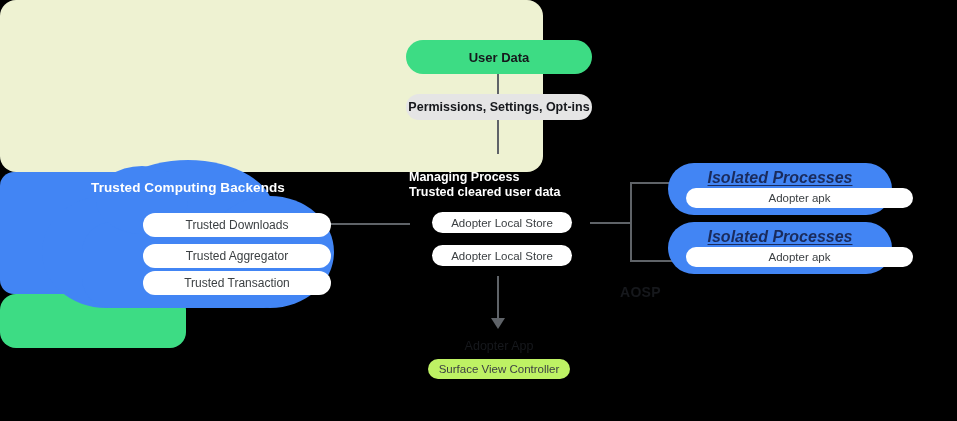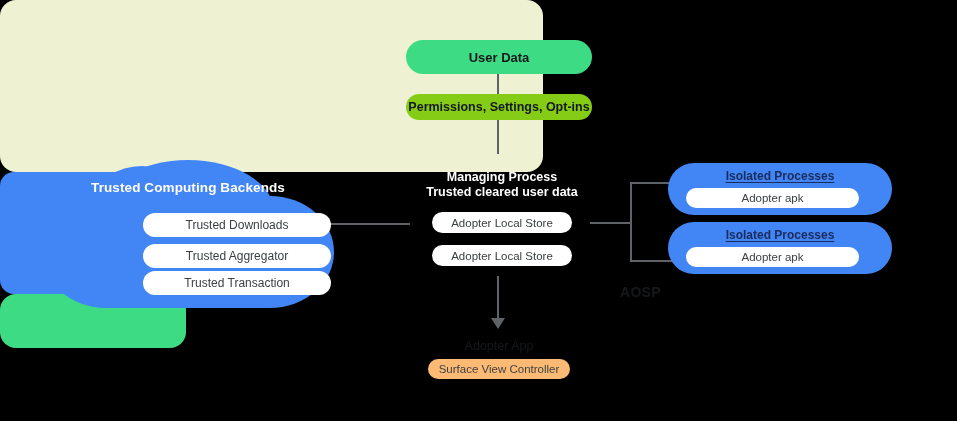--- a/index.html
+++ b/index.html
@@ -58,72 +58,72 @@
   #cloud-pill-1{top:244px;}
   #cloud-pill-2{top:271px;}
 
   
   #user-data-box{
     left:406px;top:40px;width:186px;height:34px;background:#3ddc84;
     color:#16181c;font-size:13px;font-weight:700;
   }
   
   #permissions-box{
-    left:406px;top:94px;width:186px;height:26px;background:#84cc16;
+    left:406px;top:94px;width:186px;height:26px;background:#e5e5e5;
     color:#16181c;font-size:12.5px;font-weight:700;
   }
 
   
   #managing-process{
     left:409px;top:154px;width:186px;height:122px;background:#4285f4;
     border-radius:14px;
   }
   #managing-title{
-    position:absolute;left:409px;top:170px;width:186px;text-align:center;
+    position:absolute;left:409px;top:170px;width:186px;text-align:left;
     font-size:12.5px;font-weight:700;color:#fff;line-height:15px;
   }
   .mp-pill{
     left:432px;width:140px;height:21px;background:#fff;color:#3c4043;
     font-size:11.5px;
   }
   #mp-pill-0{top:212px;}
   #mp-pill-1{top:245px;}
 
   
   .iso-box{
     position:absolute;left:668px;width:224px;height:52px;
     background:#4285f4;border-radius:26px;
   }
   #iso-box-0{top:163px;}
   #iso-box-1{top:222px;}
   .iso-title{
     position:absolute;left:668px;width:224px;text-align:center;
-    font-size:12px;font-weight:700;color:#1a2b5c;
-    text-decoration:underline;text-underline-offset:2px;
+    font-size:16px;font-weight:700;color:#1a2b5c;
+    text-decoration:underline;text-underline-offset:2px;font-style:italic;
   }
   #iso-title-0{top:169px;}
   #iso-title-1{top:228px;}
   .iso-pill{
-    left:686px;width:173px;height:20px;background:#fff;color:#3c4043;
+    left:686px;width:227px;height:20px;background:#fff;color:#3c4043;
     font-size:11.5px;
   }
   #iso-pill-0{top:188px;}
   #iso-pill-1{top:247px;}
 
   
   #adopter-app-box{
     left:406px;top:330px;width:186px;height:54px;background:#3ddc84;
     border-radius:16px;
   }
   #adopter-app-title{
     position:absolute;left:406px;top:339px;width:186px;text-align:center;
     font-size:12.5px;font-weight:400;color:#16181c;
   }
   #adopter-app-pill{
-    left:428px;top:359px;width:142px;height:20px;background:#fdba74;
+    left:428px;top:359px;width:142px;height:20px;background:#bef264;
     color:#3c4043;font-size:11.5px;
   }
 </style>
 </head>
 <body>
 
 <div class="stage">
 
   <div id="aosp-container"></div>
   <div id="aosp-label">AOSP</div>

